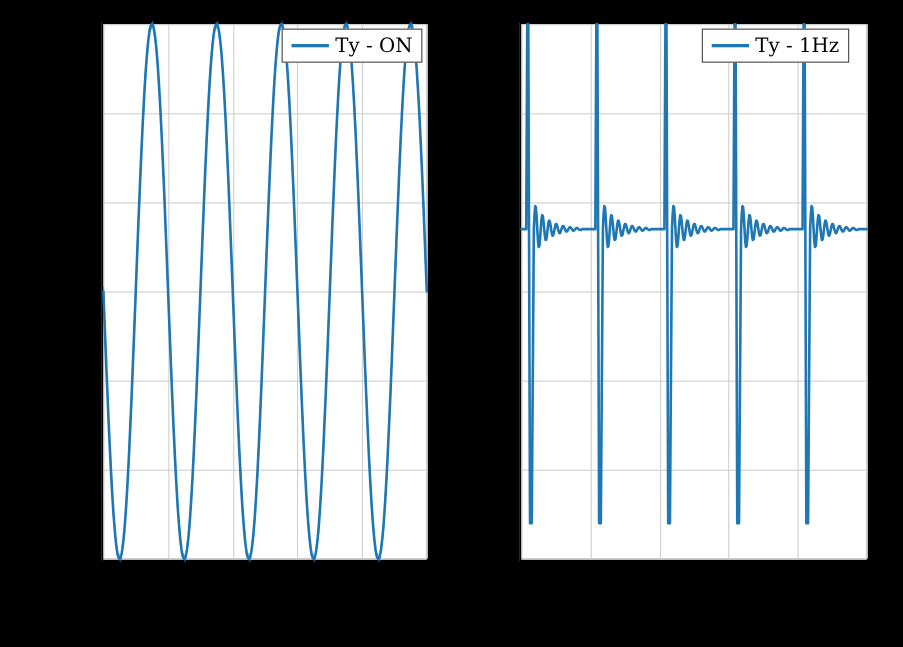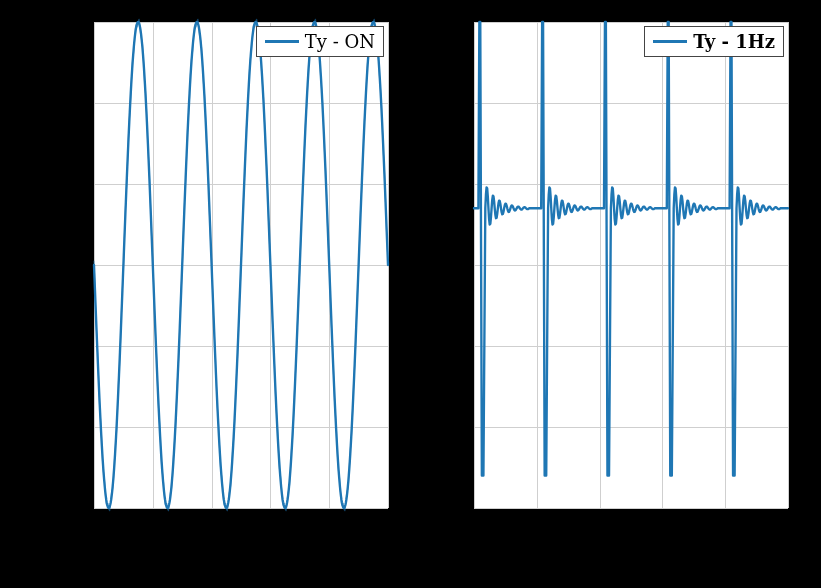--- a/index.html
+++ b/index.html
@@ -157,21 +157,21 @@
     <div class="grid-line-h" style="top:33.333%"></div>
     <div class="grid-line-h" style="top:50%"></div>
     <div class="grid-line-h" style="top:66.666%"></div>
     <div class="grid-line-h" style="top:83.333%"></div>
     <div class="grid-line-h" style="top:100%"></div>
 
     <svg class="trace" viewBox="0 0 318 490" preserveAspectRatio="none">
       <polyline id="traceB" points="0,187.83333333333331 4.452000000000001,187.83333333333331 5.406000000000001,0 6.36,0 7.95,457.33333333333337 9.540000000000003,457.33333333333337 11.447999999999999,187.83333333333331 11.447999999999999,187.83333333333331 12.084,174.13492696526305 12.719999999999999,166.74982102936917 13.355999999999998,167.77807605797983 13.991999999999999,176.04300570802337 14.628,187.83333333333331 15.264000000000001,198.50166293961678 15.9,204.25318922555624 16.536,203.45238340407718 17.171999999999997,197.0156497205931 17.808,187.83333333333337 18.444,179.52482988189593 19.08,175.04553670655054 19.716,175.6692049074066 20.351999999999997,180.68213814052598 20.987999999999996,187.83333333333331 21.624,194.30400232746427 22.259999999999998,197.79247936002963 22.895999999999997,197.30676607682625 23.532,193.40268974938812 24.168,187.83333333333337 24.804,182.79397125370832 25.439999999999998,180.0771426090198 26.075999999999997,180.4554164943268 26.711999999999996,183.4959141953061 27.348,187.83333333333331 27.983999999999998,191.75799246712563 28.619999999999997,193.87386074307994 29.256,193.57926074498738 29.892,191.21131875453784 30.528000000000002,187.83333333333331 31.163999999999998,184.77680572664758 31.799999999999997,183.12896585645842 32.436,183.3584005656657 33.072,185.2025556420955 33.708000000000006,187.83333333333331 34.343999999999994,190.21375942689963 34.980000000000004,191.49709840817917 35.616,191.3184144769848 36.252,189.88218505935617 36.888,187.83333333333337 37.524,185.97945562762033 38.16,184.97999022405372 38.796,185.1191494095902 39.43199999999999,186.23768600470953 40.068,187.83333333333331 40.70399999999999,189.27713474226124 41.33999999999999,190.05551918121165 41.97599999999999,189.94714189854426 42.611999999999995,189.0760247223713 43.248,187.83333333333331 43.88399999999999,186.7088996654607 44.519999999999996,186.10269325487548 45.156,186.187097567484 45.791999999999994,186.86552430643445 46.428,187.83333333333331 47.064,188.7090431543844 47.699999999999996,189.18115718165103 48.336,189.1154230368969 48.972,188.5870637613458 49.608,187.83333333333331 50.244,187.15132983895546 50.879999999999995,186.7836470648212 51.516,186.83484086823023 52.151999999999994,187.2463274857725 52.788000000000004,187.83333333333331 53.42399999999999,188.3644781888123 54.06,188.65082982122993 54.696,188.61096004704655 55.331999999999994,188.2904939470812 55.967999999999996,187.83333333333331 68.052,187.83333333333331 69.00600000000001,0 69.96000000000001,0 71.55,457.33333333333337 73.14000000000001,457.33333333333337 75.04800000000002,187.83333333333331 75.04800000000002,187.83333333333331 75.68400000000001,174.13492696526305 76.32000000000002,166.74982102936917 76.95600000000002,167.77807605797983 77.59200000000001,176.04300570802337 78.22800000000002,187.83333333333331 78.86400000000002,198.50166293961678 79.50000000000001,204.25318922555624 80.13600000000002,203.45238340407718 80.77200000000002,197.0156497205931 81.40800000000002,187.83333333333337 82.044,179.52482988189593 82.68000000000002,175.04553670655054 83.316,175.6692049074066 83.952,180.68213814052598 84.58800000000001,187.83333333333331 85.224,194.30400232746427 85.86,197.79247936002963 86.49600000000001,197.30676607682625 87.132,193.40268974938812 87.768,187.83333333333337 88.40400000000001,182.79397125370832 89.04,180.0771426090198 89.67600000000002,180.4554164943268 90.31200000000001,183.4959141953061 90.94800000000001,187.83333333333331 91.58400000000002,191.75799246712563 92.22000000000001,193.87386074307994 92.85600000000001,193.57926074498738 93.49200000000002,191.21131875453784 94.12800000000001,187.83333333333331 94.76400000000001,184.77680572664758 95.39999999999999,183.12896585645842 96.03600000000002,183.3584005656657 96.672,185.2025556420955 97.30800000000002,187.83333333333331 97.944,190.21375942689963 98.58000000000001,191.49709840817917 99.216,191.3184144769848 99.85200000000002,189.88218505935617 100.488,187.83333333333337 101.124,185.97945562762033 101.76,184.97999022405372 102.396,185.1191494095902 103.032,186.23768600470953 103.668,187.83333333333331 104.304,189.27713474226124 104.94000000000001,190.05551918121165 105.57600000000001,189.94714189854426 106.212,189.0760247223713 106.84800000000001,187.83333333333331 107.484,186.7088996654607 108.12,186.10269325487548 108.75599999999999,186.187097567484 109.39200000000001,186.86552430643445 110.02799999999999,187.83333333333331 110.66400000000002,188.7090431543844 111.3,189.18115718165103 111.936,189.1154230368969 112.57199999999999,188.5870637613458 113.20800000000001,187.83333333333331 113.844,187.15132983895546 114.47999999999999,186.7836470648212 115.116,186.83484086823023 115.752,187.2463274857725 116.38799999999999,187.83333333333331 117.024,188.3644781888123 117.66,188.65082982122993 118.29599999999999,188.61096004704655 118.932,188.2904939470812 119.568,187.83333333333331 131.65200000000002,187.83333333333331 132.606,0 133.56,0 135.15,457.33333333333337 136.74,457.33333333333337 138.64800000000002,187.83333333333331 138.64800000000002,187.83333333333331 139.284,174.13492696526305 139.92000000000002,166.74982102936917 140.556,167.77807605797983 141.192,176.04300570802337 141.828,187.83333333333331 142.46400000000003,198.50166293961678 143.1,204.25318922555624 143.73600000000002,203.45238340407718 144.372,197.0156497205931 145.008,187.83333333333337 145.644,179.52482988189593 146.28000000000003,175.04553670655054 146.916,175.6692049074066 147.55200000000002,180.68213814052598 148.18800000000002,187.83333333333331 148.824,194.30400232746427 149.46,197.79247936002963 150.09600000000003,197.30676607682625 150.732,193.40268974938812 151.36800000000002,187.83333333333337 152.00400000000002,182.79397125370832 152.64000000000004,180.0771426090198 153.276,180.4554164943268 153.912,183.4959141953061 154.548,187.83333333333331 155.18400000000003,191.75799246712563 155.82000000000002,193.87386074307994 156.456,193.57926074498738 157.092,191.21131875453784 157.728,187.83333333333331 158.364,184.77680572664758 159,183.12896585645842 159.636,183.3584005656657 160.272,185.2025556420955 160.90800000000002,187.83333333333331 161.544,190.21375942689963 162.18,191.49709840817917 162.816,191.3184144769848 163.452,189.88218505935617 164.088,187.83333333333337 164.72400000000002,185.97945562762033 165.36,184.97999022405372 165.996,185.1191494095902 166.632,186.23768600470953 167.268,187.83333333333331 167.904,189.27713474226124 168.54000000000002,190.05551918121165 169.17600000000002,189.94714189854426 169.812,189.0760247223713 170.448,187.83333333333331 171.084,186.7088996654607 171.72,186.10269325487548 172.35600000000002,186.187097567484 172.99200000000002,186.86552430643445 173.62800000000001,187.83333333333331 174.264,188.7090431543844 174.9,189.18115718165103 175.536,189.1154230368969 176.17200000000003,188.5870637613458 176.80800000000002,187.83333333333331 177.44400000000002,187.15132983895546 178.07999999999998,186.7836470648212 178.716,186.83484086823023 179.35200000000003,187.2463274857725 179.98800000000003,187.83333333333331 180.624,188.3644781888123 181.26000000000002,188.65082982122993 181.89600000000002,188.61096004704655 182.532,188.2904939470812 183.16799999999998,187.83333333333331 195.25200000000004,187.83333333333331 196.206,0 197.16,0 198.75,457.33333333333337 200.34,457.33333333333337 202.248,187.83333333333331 202.248,187.83333333333331 202.88400000000001,174.13492696526305 203.52,166.74982102936917 204.156,167.77807605797983 204.792,176.04300570802337 205.428,187.83333333333331 206.064,198.50166293961678 206.70000000000002,204.25318922555624 207.336,203.45238340407718 207.972,197.0156497205931 208.608,187.83333333333337 209.244,179.52482988189593 209.88000000000002,175.04553670655054 210.51600000000002,175.6692049074066 211.15200000000002,180.68213814052598 211.788,187.83333333333331 212.424,194.30400232746427 213.06,197.79247936002963 213.69600000000003,197.30676607682625 214.33200000000002,193.40268974938812 214.96800000000002,187.83333333333337 215.604,182.79397125370832 216.24,180.0771426090198 216.876,180.4554164943268 217.51199999999997,183.4959141953061 218.14800000000002,187.83333333333331 218.78400000000002,191.75799246712563 219.42000000000002,193.87386074307994 220.05599999999998,193.57926074498738 220.692,191.21131875453784 221.32799999999997,187.83333333333331 221.96400000000003,184.77680572664758 222.6,183.12896585645842 223.23600000000002,183.3584005656657 223.87199999999999,185.2025556420955 224.508,187.83333333333331 225.14399999999998,190.21375942689963 225.78000000000003,191.49709840817917 226.416,191.3184144769848 227.05200000000002,189.88218505935617 227.688,187.83333333333337 228.324,185.97945562762033 228.95999999999998,184.97999022405372 229.59600000000003,185.1191494095902 230.232,186.23768600470953 230.86800000000002,187.83333333333331 231.504,189.27713474226124 232.14,190.05551918121165 232.77599999999998,189.94714189854426 233.412,189.0760247223713 234.048,187.83333333333331 234.684,186.7088996654607 235.32,186.10269325487548 235.956,186.187097567484 236.59199999999998,186.86552430643445 237.228,187.83333333333331 237.864,188.7090431543844 238.5,189.18115718165103 239.136,189.1154230368969 239.772,188.5870637613458 240.40800000000002,187.83333333333331 241.044,187.15132983895546 241.68,186.7836470648212 242.316,186.83484086823023 242.952,187.2463274857725 243.588,187.83333333333331 244.22400000000002,188.3644781888123 244.86,188.65082982122993 245.496,188.61096004704655 246.132,188.2904939470812 246.768,187.83333333333331 258.852,187.83333333333331 259.806,0 260.76,0 262.34999999999997,457.33333333333337 263.93999999999994,457.33333333333337 265.848,187.83333333333331 265.848,187.83333333333331 266.484,174.13492696526305 267.11999999999995,166.74982102936917 267.756,167.77807605797983 268.392,176.04300570802337 269.02799999999996,187.83333333333331 269.66399999999993,198.50166293961678 270.3,204.25318922555624 270.936,203.45238340407718 271.57199999999995,197.0156497205931 272.20799999999997,187.83333333333337 272.844,179.52482988189593 273.48,175.04553670655054 274.116,175.6692049074066 274.75199999999995,180.68213814052598 275.388,187.83333333333331 276.024,194.30400232746427 276.65999999999997,197.79247936002963 277.29599999999994,197.30676607682625 277.932,193.40268974938812 278.568,187.83333333333337 279.20399999999995,182.79397125370832 279.84,180.0771426090198 280.476,180.4554164943268 281.112,183.4959141953061 281.748,187.83333333333331 282.38399999999996,191.75799246712563 283.02,193.87386074307994 283.656,193.57926074498738 284.292,191.21131875453784 284.928,187.83333333333331 285.56399999999996,184.77680572664758 286.2,183.12896585645842 286.83599999999996,183.3584005656657 287.472,185.2025556420955 288.10799999999995,187.83333333333331 288.744,190.21375942689963 289.38,191.49709840817917 290.01599999999996,191.3184144769848 290.652,189.88218505935617 291.288,187.83333333333337 291.924,185.97945562762033 292.56,184.97999022405372 293.19599999999997,185.1191494095902 293.83199999999994,186.23768600470953 294.46799999999996,187.83333333333331 295.104,189.27713474226124 295.73999999999995,190.05551918121165 296.37600000000003,189.94714189854426 297.012,189.0760247223713 297.64799999999997,187.83333333333331 298.284,186.7088996654607 298.91999999999996,186.10269325487548 299.556,186.187097567484 300.192,186.86552430643445 300.828,187.83333333333331 301.46399999999994,188.7090431543844 302.09999999999997,189.18115718165103 302.736,189.1154230368969 303.372,188.5870637613458 304.0079999999999,187.83333333333331 304.644,187.15132983895546 305.28,186.7836470648212 305.916,186.83484086823023 306.55199999999996,187.2463274857725 307.188,187.83333333333331 307.824,188.3644781888123 308.46,188.65082982122993 309.09599999999995,188.61096004704655 309.73199999999997,188.2904939470812 310.368,187.83333333333331 318,187.83333333333331"></polyline>
     </svg>
 
-    <div class="legend" style="right:4px; top:4px;font-weight:bold;">
+    <div class="legend" style="right:16px; top:4px;">
       <span class="legend-line"></span>
       <span>Ty - 1Hz</span>
     </div>
   </div>
 
   <div class="axis-tick-x" style="left:62px;   top:516px;">0</div>
   <div class="axis-tick-x" style="left:125.6px;top:516px;">1</div>
   <div class="axis-tick-x" style="left:189.2px;top:516px;">2</div>
   <div class="axis-tick-x" style="left:252.8px;top:516px;">3</div>
   <div class="axis-tick-x" style="left:316.4px;top:516px;">4</div>

